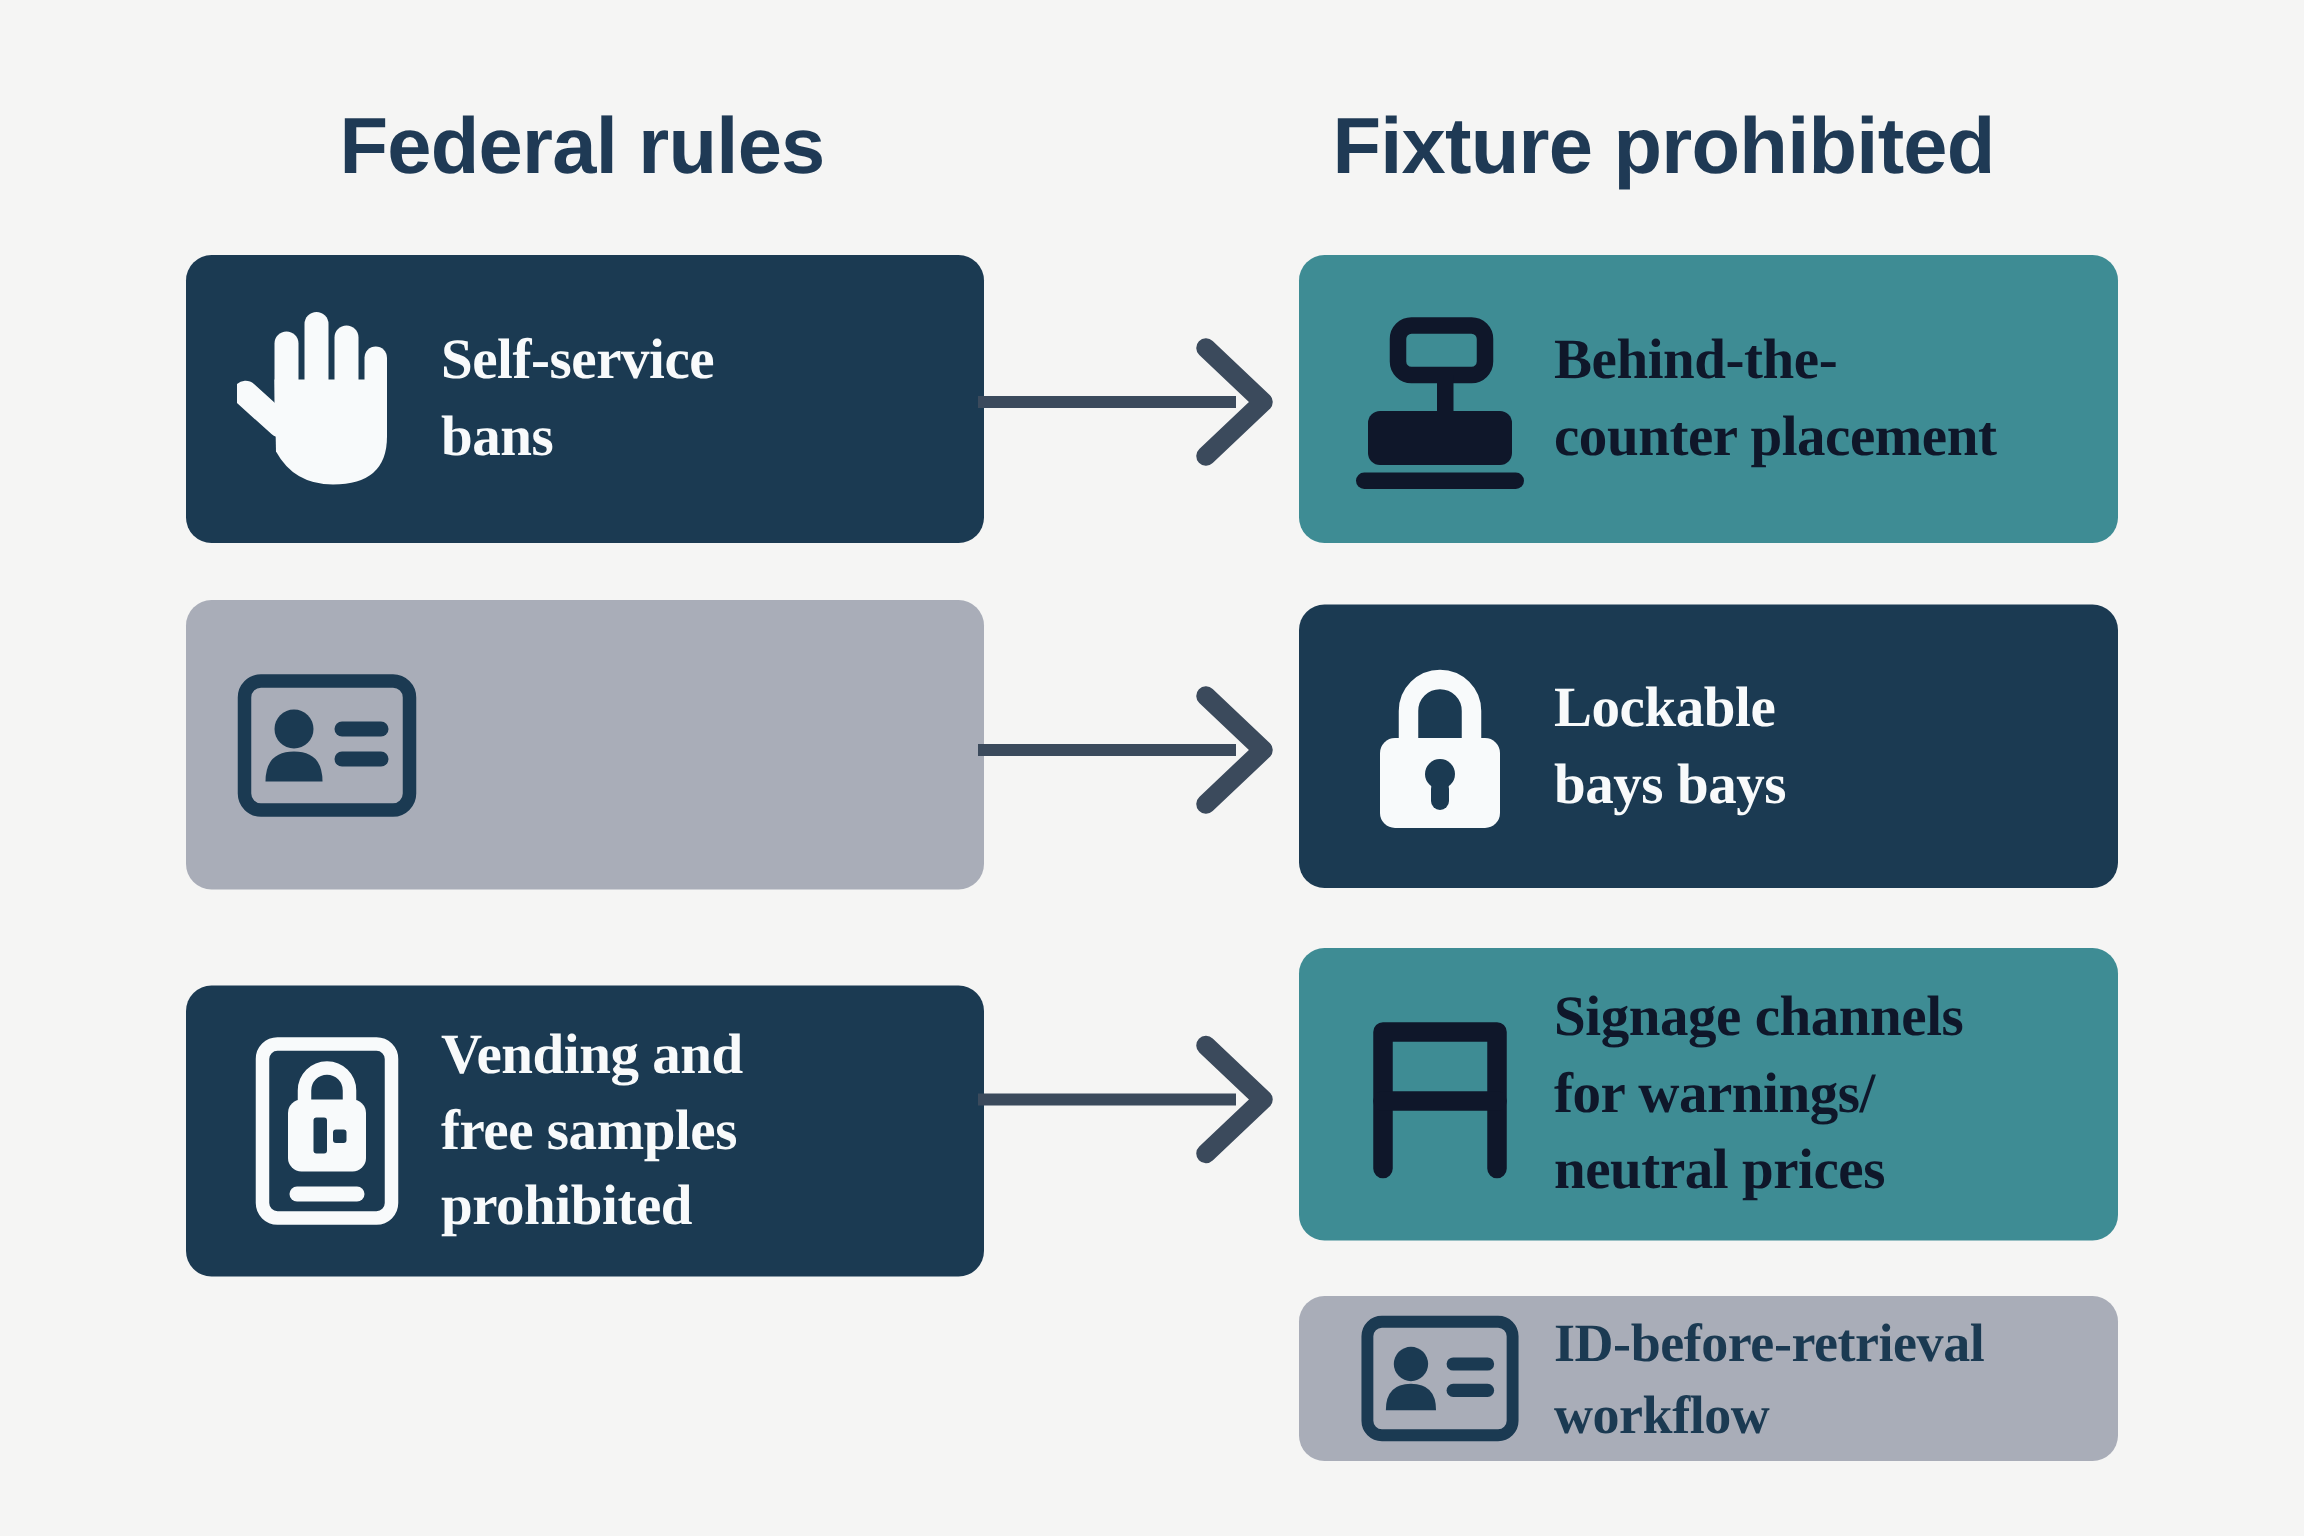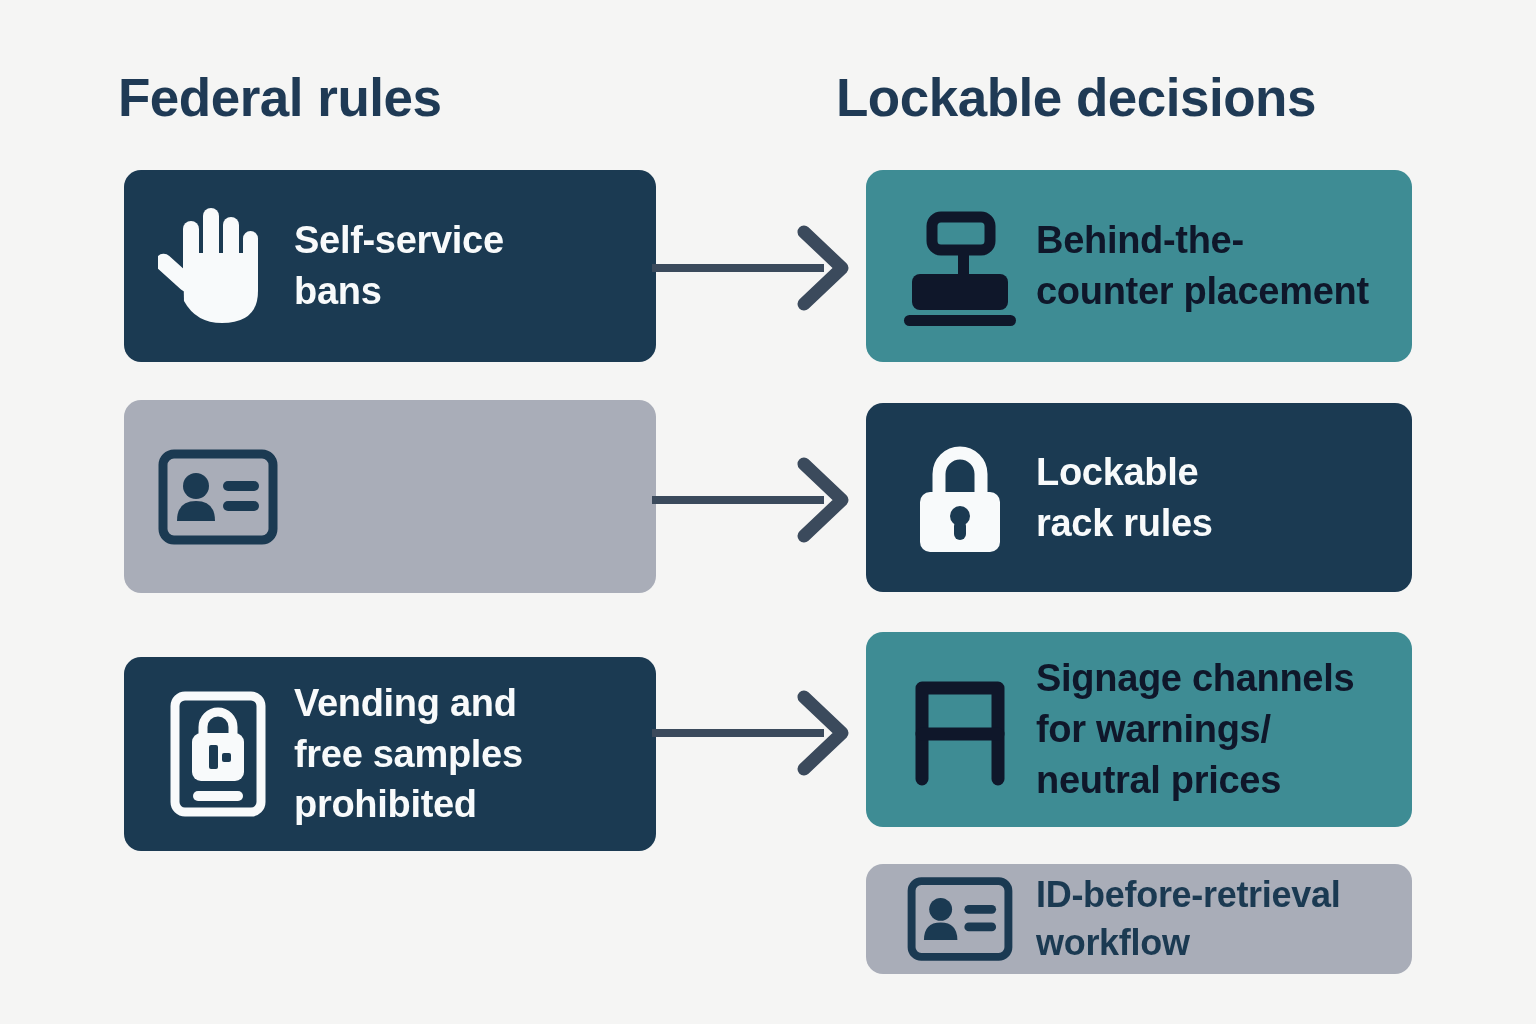--- a/index.html
+++ b/index.html
@@ -25,32 +25,34 @@
     background: var(--bg);
   }
   .col-header {
     position: absolute;
     top: 66px;
     height: 64px;
     font-size: 53px;
     font-weight: 700;
     letter-spacing: -0.5px;
     color: var(--heading);
+    text-align: center;
     line-height: 64px;
     white-space: nowrap;
   }
   .col-header.left  { left: 118px; width: 540px; }
   .col-header.right { left: 836px; width: 546px; }
 
   .box {
     position: absolute;
     border-radius: 17px;
     display: flex;
     align-items: center;
     overflow: hidden;
+    font-family: Liberation Serif, serif;
   }
   .box.navy { background: var(--navy); color: var(--text-light); }
   .box.teal { background: var(--teal); color: #0f172a; }
   .box.gray { background: var(--gray); color: var(--navy); }
 
   .box .icon-wrap {
     flex: 0 0 152px;
     margin-left: 18px;
     display: flex;
     align-items: center;
@@ -94,21 +96,21 @@
   .arrow-2 { top: 454px; }
   .arrow-3 { top: 687px; }
   .arrow svg { display: block; width: 100%; height: 100%; color: var(--arrow); }
 </style>
 </head>
 <body>
 
 <div class="stage">
 
   <div class="col-header left">Federal rules</div>
-  <div class="col-header right">Lockable decisions</div>
+  <div class="col-header right">Fixture prohibited</div>
 
   <div class="box navy lbox lbox-1">
     <span class="icon-wrap">
       <svg width="120" height="130" viewBox="0 0 120 130" fill="currentColor" aria-hidden="true">
         <rect x="-6" y="62" width="48" height="17" rx="8.5" transform="rotate(42 16 70)"></rect>
         <rect x="25" y="20" width="16" height="58" rx="8"></rect>
         <rect x="45" y="7" width="16" height="64" rx="8"></rect>
         <rect x="65" y="16" width="16" height="60" rx="8"></rect>
         <rect x="85" y="30" width="15" height="50" rx="7.5"></rect>
         <path d="M25 52 H100 V90 Q100 122 64 122 Q38 122 26 100 Z"></path>
@@ -162,21 +164,21 @@
   <div class="box navy rbox rbox-2">
     <span class="icon-wrap">
       <svg width="102" height="116" viewBox="0 0 102 116" fill="currentColor" aria-hidden="true">
         <path d="M30 56 V34 a21 21 0 0 1 42 0 V56" fill="none" stroke="currentColor" stroke-width="13"></path>
         <rect x="11" y="52" width="80" height="60" rx="10"></rect>
         <circle class="cutout-navy" cx="51" cy="76" r="10"></circle>
         <rect class="cutout-navy" x="45" y="80" width="12" height="20" rx="6"></rect>
       </svg>
     </span>
     <span class="label">Lockable
-rack rules</span>
+bays bays</span>
   </div>
 
   <div class="box teal rbox rbox-3">
     <span class="icon-wrap">
       <svg width="100" height="112" viewBox="0 0 100 112" fill="none" stroke="currentColor" stroke-width="13" stroke-linecap="round" stroke-linejoin="round" aria-hidden="true">
         <path d="M12 105 V14 H88 V105"></path>
         <path d="M12 60 H88"></path>
       </svg>
     </span>
     <span class="label">Signage channels

